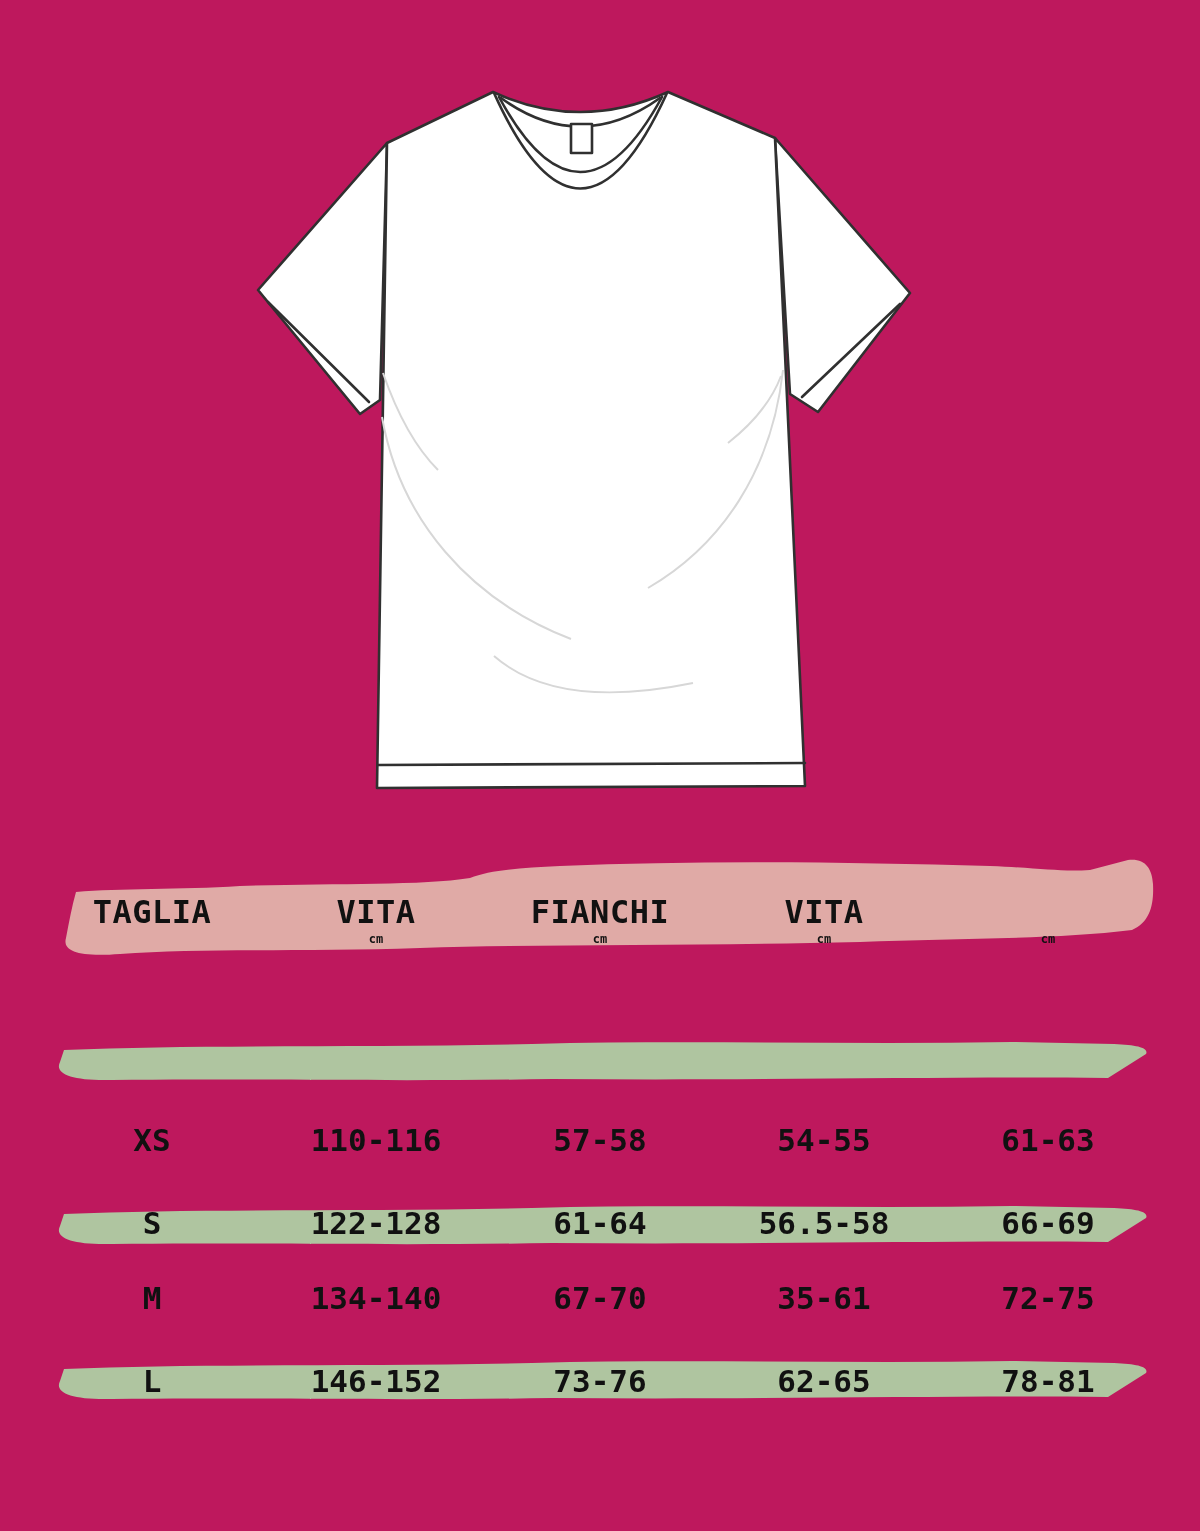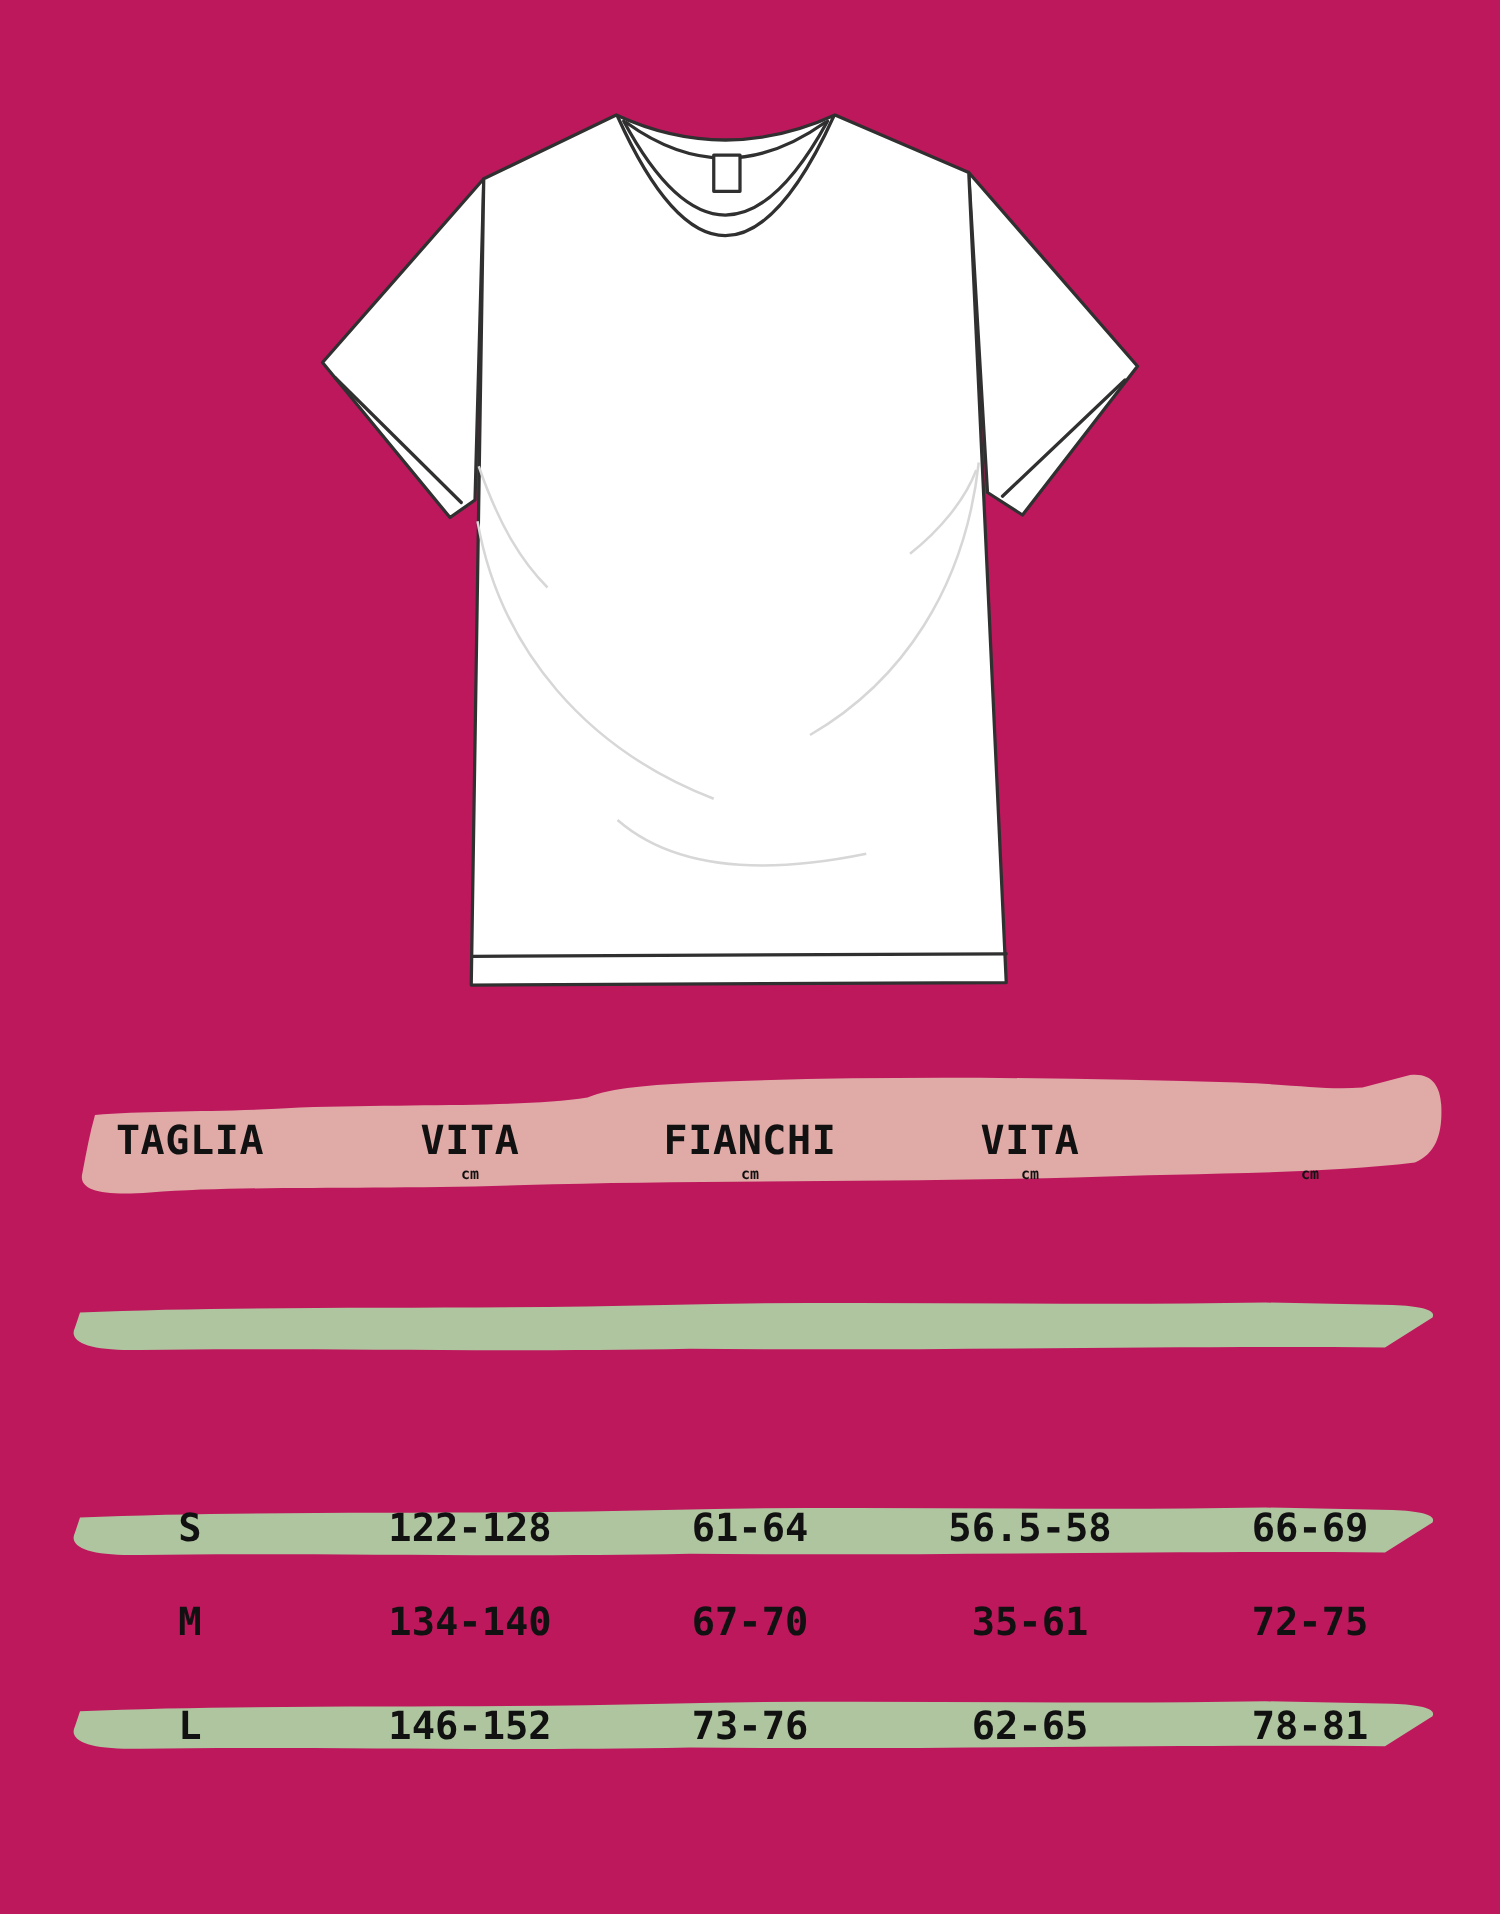--- a/index.html
+++ b/index.html
@@ -120,20 +120,27 @@
   <div class="trow" style="top:929px">
     <div class="cell hdr-unit"></div>
     <div class="cell hdr-unit">cm</div>
     <div class="cell hdr-unit">cm</div>
     <div class="cell hdr-unit">cm</div>
     <div class="cell hdr-unit">cm</div>
   </div>
 
 
 
+  <div class="trow" style="top:1124px">
+    <div class="cell data-cell">XS</div>
+    <div class="cell data-cell">110-116</div>
+    <div class="cell data-cell">57-58</div>
+    <div class="cell data-cell">54-55</div>
+    <div class="cell data-cell">61-63</div>
+  </div>
 
   <div class="trow" style="top:1207px">
     <div class="cell data-cell">S</div>
     <div class="cell data-cell">122-128</div>
     <div class="cell data-cell">61-64</div>
     <div class="cell data-cell">56.5-58</div>
     <div class="cell data-cell">66-69</div>
   </div>
 
   <div class="trow" style="top:1282px">

